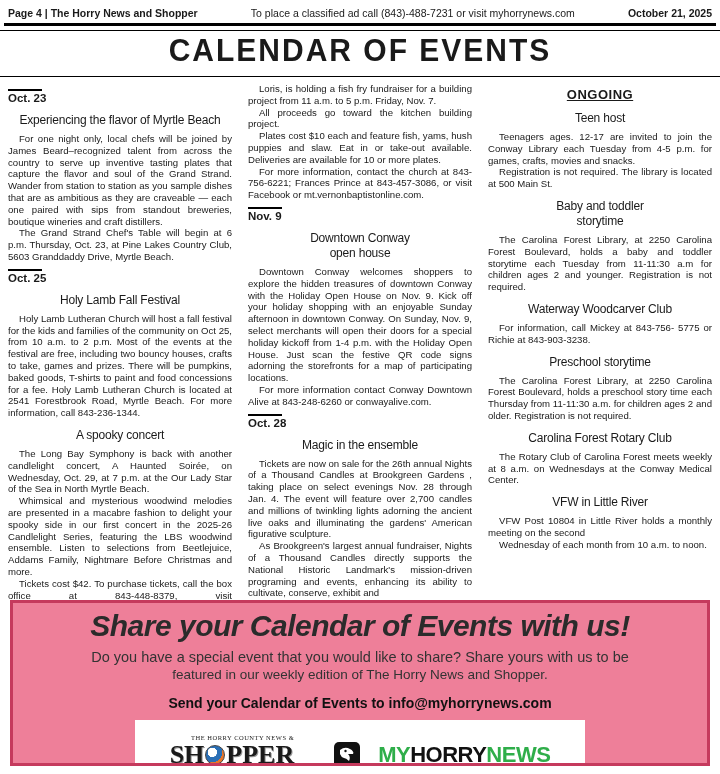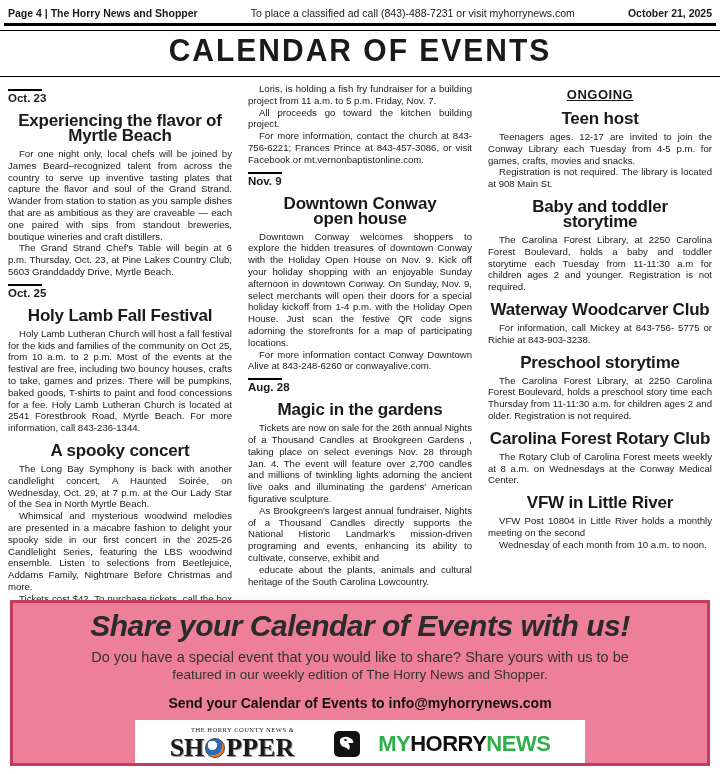--- a/index.html
+++ b/index.html
@@ -35,22 +35,22 @@
   .columns {
     display:flex; gap:16px;
     padding:6px 8px 0 8px;
     height:524px; overflow:hidden;
   }
   .col { width:224px; overflow:hidden; }
   .date-header { margin:6px 0 2px 0; }
   .date-rule { width:34px; border-top:2px solid #000; margin-bottom:1px; }
   .date-label { font-weight:bold; font-size:11.5px; }
   .headline {
-    text-align:center; font-weight:bold;
-    font-size:17px; line-height:15px;
+    text-align:center; font-weight:normal;
+    font-size:12px; line-height:15px;
     margin:9px 0 5px 0;
     white-space:pre-line;
     letter-spacing:-0.2px;
   }
   .section-header {
     text-align:center; font-weight:bold; font-size:13px;
     text-decoration:underline;
     margin:4px 0 4px 0;
     letter-spacing:0.5px;
   }
@@ -74,21 +74,21 @@
   .banner-sub {
     font-size:14.5px; color:#333; margin-top:5px; line-height:18px;
   }
   .banner-sub .line2 { font-size:13.5px; }
   .banner-cta {
     font-size:14px; font-weight:bold; color:#111; margin-top:11px;
   }
   .logo-strip {
     width:450px; height:48px; margin:9px auto 0 auto;
     background:#ffffff;
-    display:flex; align-items:center; justify-content:center; gap:40px;
+    display:flex; align-items:flex-end; justify-content:center; gap:40px;
   }
   
   .shopper { text-align:center; line-height:1; position:relative; }
   .shopper-tag {
     font-family:"Liberation Serif", serif;
     font-size:6.5px; letter-spacing:0.5px; color:#222;
     text-align:right; margin-bottom:1px;
   }
   .shopper-name {
     font-family:"Liberation Serif", serif;
@@ -148,49 +148,50 @@
         <div class="headline">A spooky concert</div>
         <p class="para">The Long Bay Symphony is back with another candlelight concert, A Haunted Soirée, on Wednesday, Oct. 29, at 7 p.m. at the Our Lady Star of the Sea in North Myrtle Beach.</p>
         <p class="para">Whimsical and mysterious woodwind melodies are presented in a macabre fashion to delight your spooky side in our first concert in the 2025-26 Candlelight Series, featuring the LBS woodwind ensemble. Listen to selections from Beetlejuice, Addams Family, Nightmare Before Christmas and more.</p>
         <p class="para">Tickets cost $42. To purchase tickets, call the box office at 843-448-8379, visit LongBaySymphony.com, or visit in person at 1107 48th Avenue N., Suite 310-E in Myrtle Beach.</p>
       </div>
     </div>
   <div class="col">
       <div class="article">
         <p class="para">Loris, is holding a fish fry fundraiser for a building project from 11 a.m. to 5 p.m. Friday, Nov. 7.</p>
         <p class="para">All proceeds go toward the kitchen building project.</p>
+        <p class="para">Plates cost $10 each and feature fish, yams, hush puppies and slaw. Eat in or take-out available. Deliveries are available for 10 or more plates.</p>
         <p class="para">For more information, contact the church at 843-756-6221; Frances Prince at 843-457-3086, or visit Facebook or mt.vernonbaptistonline.com.</p>
       </div>
       <div class="date-header">
         <div class="date-rule"></div>
         <div class="date-label">Nov. 9</div>
       </div>
       <div class="article">
         <div class="headline">Downtown Conway
 open house</div>
         <p class="para">Downtown Conway welcomes shoppers to explore the hidden treasures of downtown Conway with the Holiday Open House on Nov. 9. Kick off your holiday shopping with an enjoyable Sunday afternoon in downtown Conway. On Sunday, Nov. 9, select merchants will open their doors for a special holiday kickoff from 1-4 p.m. with the Holiday Open House. Just scan the festive QR code signs adorning the storefronts for a map of participating locations.</p>
         <p class="para">For more information contact Conway Downtown Alive at 843-248-6260 or conwayalive.com.</p>
       </div>
       <div class="date-header">
         <div class="date-rule"></div>
-        <div class="date-label">Aug. 28</div>
-      </div>
-      <div class="article">
-        <div class="headline">Magic in the gardens</div>
+        <div class="date-label">Oct. 28</div>
+      </div>
+      <div class="article">
+        <div class="headline">Magic in the ensemble</div>
         <p class="para">Tickets are now on sale for the 26th annual Nights of a Thousand Candles at Brookgreen Gardens , taking place on select evenings Nov. 28 through Jan. 4. The event will feature over 2,700 candles and millions of twinkling lights adorning the ancient live oaks and illuminating the gardens' American figurative sculpture.</p>
         <p class="para">As Brookgreen's largest annual fundraiser, Nights of a Thousand Candles directly supports the National Historic Landmark's mission-driven programing and events, enhancing its ability to cultivate, conserve, exhibit and</p>
         <p class="para">educate about the plants, animals and cultural heritage of the South Carolina Lowcountry.</p>
       </div>
     </div>
   <div class="col">
       <div class="section-header">ONGOING</div>
       <div class="article">
         <div class="headline">Teen host</div>
         <p class="para">Teenagers ages. 12-17 are invited to join the Conway Library each Tuesday from 4-5 p.m. for games,  crafts, movies and snacks.</p>
-        <p class="para">Registration is not required. The library is located at 908 Main St.</p>
+        <p class="para">Registration is not required. The library is located at 500 Main St.</p>
       </div>
       <div class="article">
         <div class="headline">Baby and toddler
 storytime</div>
         <p class="para">The Carolina Forest Library, at 2250 Carolina Forest Boulevard, holds a baby and toddler storytime each Tuesday from 11-11:30 a.m for children ages 2 and younger. Registration is not required.</p>
       </div>
       <div class="article">
         <div class="headline">Waterway Woodcarver Club</div>
         <p class="para">For information, call Mickey at 843-756- 5775 or Richie at 843-903-3238.</p>
       </div>

